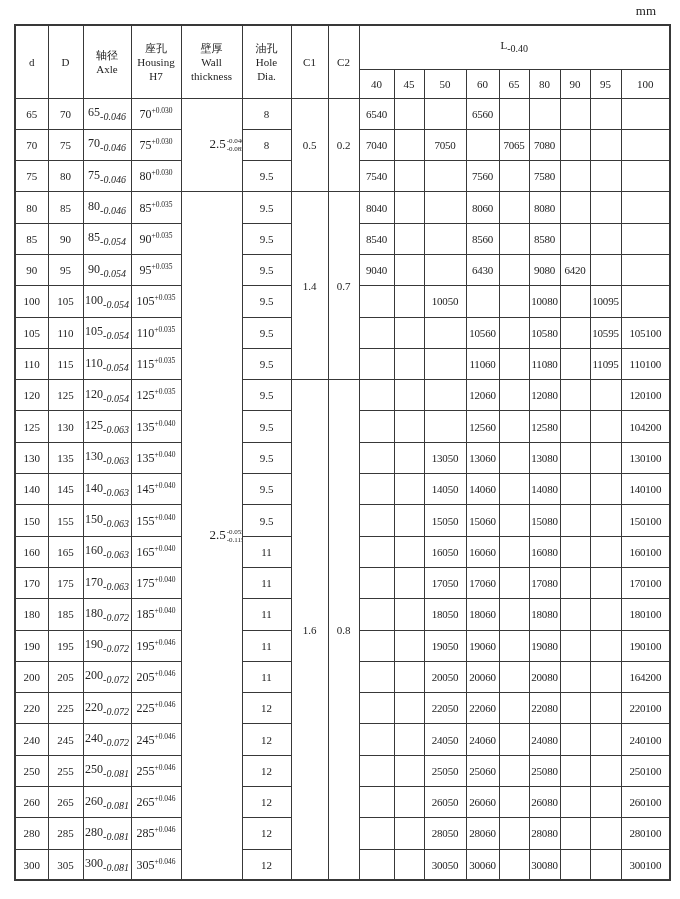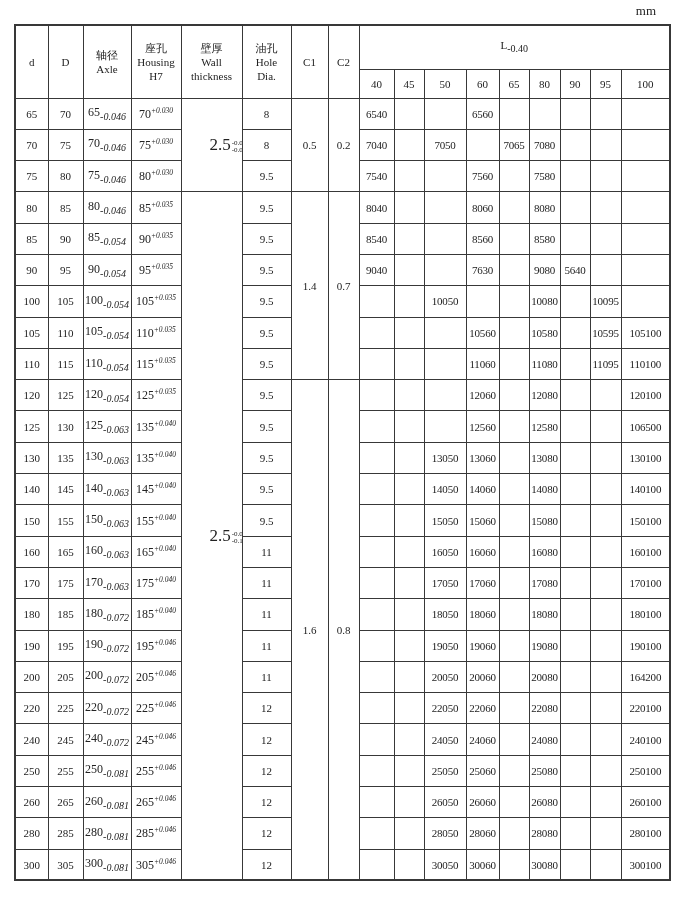--- a/index.html
+++ b/index.html
@@ -12,23 +12,23 @@
   .spec th, .spec td { border:1px solid #383838; padding:0; margin:0;
                text-align:center; vertical-align:middle; font-weight:normal;
                font-size:11px; overflow:hidden; white-space:nowrap; }
   .spec thead tr.hrow1 { height:44px; }
   .spec thead tr.hrow2 { height:29px; }
   .spec tbody tr { height:31.3px; }
   .hcell { font-size:12px; line-height:14px; }
   .hcell div { line-height:14px; }
   .c-d, .c-D { font-size:12px; }
   .base { font-size:12px; }
-  .wall .base { font-size:17px;margin-left:28px; }
+  .wall .base { font-size:13px;margin-left:28px; }
   .tsub { font-size:10px; vertical-align:-4px;font-style:italic; }
-  .tsup { font-size:7.5px; vertical-align:5px;font-style:italic; }
+  .tsup { font-size:7.5px; vertical-align:5px; }
   .stack { display:inline-flex; flex-direction:column; font-size:7px;
            line-height:7.5px; vertical-align:middle; text-align:left;
            margin-left:1px; }
   .lsub { font-size:10px; vertical-align:-3px; }
   .lval { font-size:11px; letter-spacing:-0.2px; }
   .c-hole, .c-c { font-size:11px; }
 </style>
 </head>
 <body>
 
@@ -191,24 +191,24 @@
         </tr>
         <tr>
           <td class="c-d">90</td>
           <td class="c-D">95</td>
           <td><span class="base">90</span><span class="tsub">-0.054</span></td>
           <td><span class="base">95</span><span class="tsup">+0.035</span></td>
           <td class="c-hole">9.5</td>
           <td class="lval">9040</td>
           <td class="lval"></td>
           <td class="lval"></td>
-          <td class="lval">7630</td>
+          <td class="lval">6430</td>
           <td class="lval"></td>
           <td class="lval">9080</td>
-          <td class="lval">5640</td>
+          <td class="lval">6420</td>
           <td class="lval"></td>
           <td class="lval"></td>
         </tr>
         <tr>
           <td class="c-d">100</td>
           <td class="c-D">105</td>
           <td><span class="base">100</span><span class="tsub">-0.054</span></td>
           <td><span class="base">105</span><span class="tsup">+0.035</span></td>
           <td class="c-hole">9.5</td>
           <td class="lval"></td>
@@ -278,21 +278,21 @@
           <td><span class="base">135</span><span class="tsup">+0.040</span></td>
           <td class="c-hole">9.5</td>
           <td class="lval"></td>
           <td class="lval"></td>
           <td class="lval"></td>
           <td class="lval">12560</td>
           <td class="lval"></td>
           <td class="lval">12580</td>
           <td class="lval"></td>
           <td class="lval"></td>
-          <td class="lval">106500</td>
+          <td class="lval">104200</td>
         </tr>
         <tr>
           <td class="c-d">130</td>
           <td class="c-D">135</td>
           <td><span class="base">130</span><span class="tsub">-0.063</span></td>
           <td><span class="base">135</span><span class="tsup">+0.040</span></td>
           <td class="c-hole">9.5</td>
           <td class="lval"></td>
           <td class="lval"></td>
           <td class="lval">13050</td>

